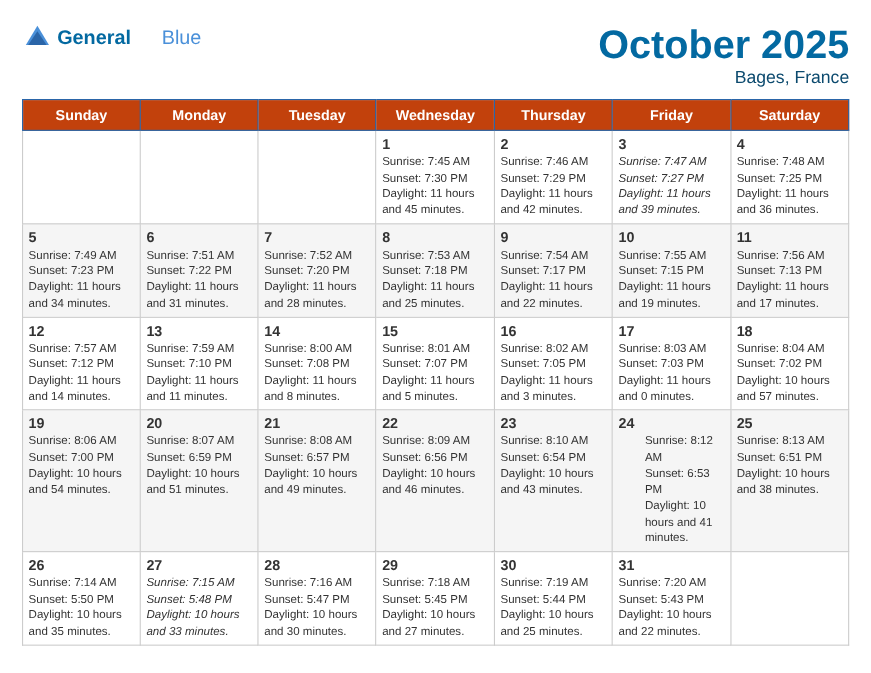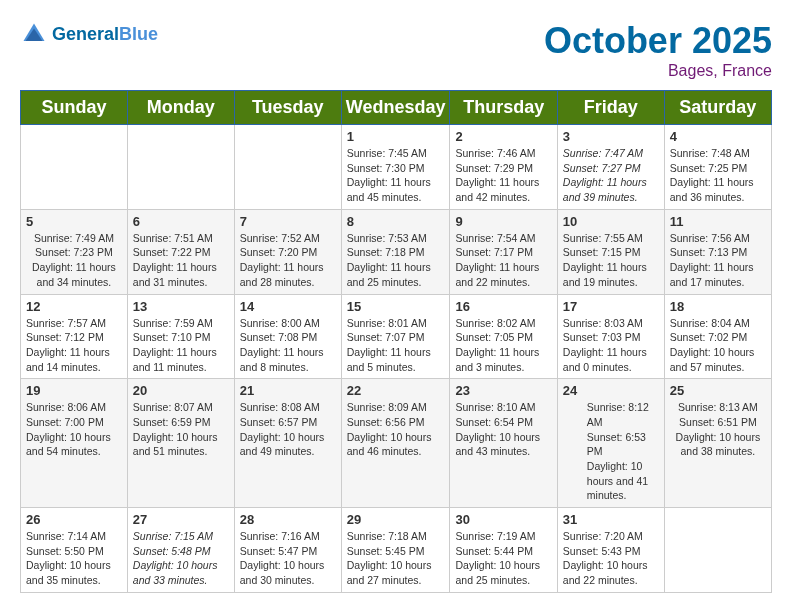--- a/index.html
+++ b/index.html
@@ -21,50 +21,51 @@
       align-items: center;
       gap: 4px;
     }
     .logo-text-general {
       font-size: 18px;
       font-weight: bold;
       color: #0369a1;
     }
     .logo-text-blue {
       font-size: 18px;
-      font-weight: bold;
+      font-weight: normal;
       color: #4a90d9;
+      padding-left: 28px;
     }
     .logo-icon {
       width: 28px;
       height: 28px;
     }
     .title-area {
       text-align: right;
     }
     .month-title {
       font-size: 36px;
       font-weight: bold;
       color: #0369a1;
     }
     .location-title {
       font-size: 16px;
-      color: #701a75;
+      color: #0c4a6e;
     }
     .calendar {
       width: 100%;
       border-collapse: collapse;
       border: 1px solid #ccc;
     }
     .calendar th {
-      background-color: #4d7c0f;
+      background-color: #c2410c;
       color: #fff;
       text-align: center;
       padding: 6px 4px;
-      font-size: 18px;
+      font-size: 13px;
       border: 1px solid #2a65a8;
     }
     .calendar td {
       border: 1px solid #ccc;
       vertical-align: top;
       padding: 4px 5px;
       font-size: 11px;
       color: #333;
       background: #fff;
       width: 108px;
@@ -148,21 +149,21 @@
         <td>
           <span class="day-number">4</span>
           <div class="day-info" style="white-space: pre-line;">Sunrise: 7:48 AM
 Sunset: 7:25 PM
 Daylight: 11 hours and 36 minutes.</div>
         </td>
       </tr>
       <tr>
         <td>
           <span class="day-number">5</span>
-          <div class="day-info" style="white-space: pre-line; text-align: center;">Sunrise: 7:49 AM
+          <div class="day-info" style="white-space: pre-line;">Sunrise: 7:49 AM
 Sunset: 7:23 PM
 Daylight: 11 hours and 34 minutes.</div>
         </td>
         <td>
           <span class="day-number">6</span>
           <div class="day-info" style="white-space: pre-line;">Sunrise: 7:51 AM
 Sunset: 7:22 PM
 Daylight: 11 hours and 31 minutes.</div>
         </td>
         <td>
@@ -272,21 +273,21 @@
 Daylight: 10 hours and 43 minutes.</div>
         </td>
         <td>
           <span class="day-number">24</span>
           <div class="day-info" style="white-space: pre-line; margin-left: 24px;">Sunrise: 8:12 AM
 Sunset: 6:53 PM
 Daylight: 10 hours and 41 minutes.</div>
         </td>
         <td>
           <span class="day-number">25</span>
-          <div class="day-info" style="white-space: pre-line; text-align: center;">Sunrise: 8:13 AM
+          <div class="day-info" style="white-space: pre-line;">Sunrise: 8:13 AM
 Sunset: 6:51 PM
 Daylight: 10 hours and 38 minutes.</div>
         </td>
       </tr>
       <tr>
         <td>
           <span class="day-number">26</span>
           <div class="day-info" style="white-space: pre-line;">Sunrise: 7:14 AM
 Sunset: 5:50 PM
 Daylight: 10 hours and 35 minutes.</div>

